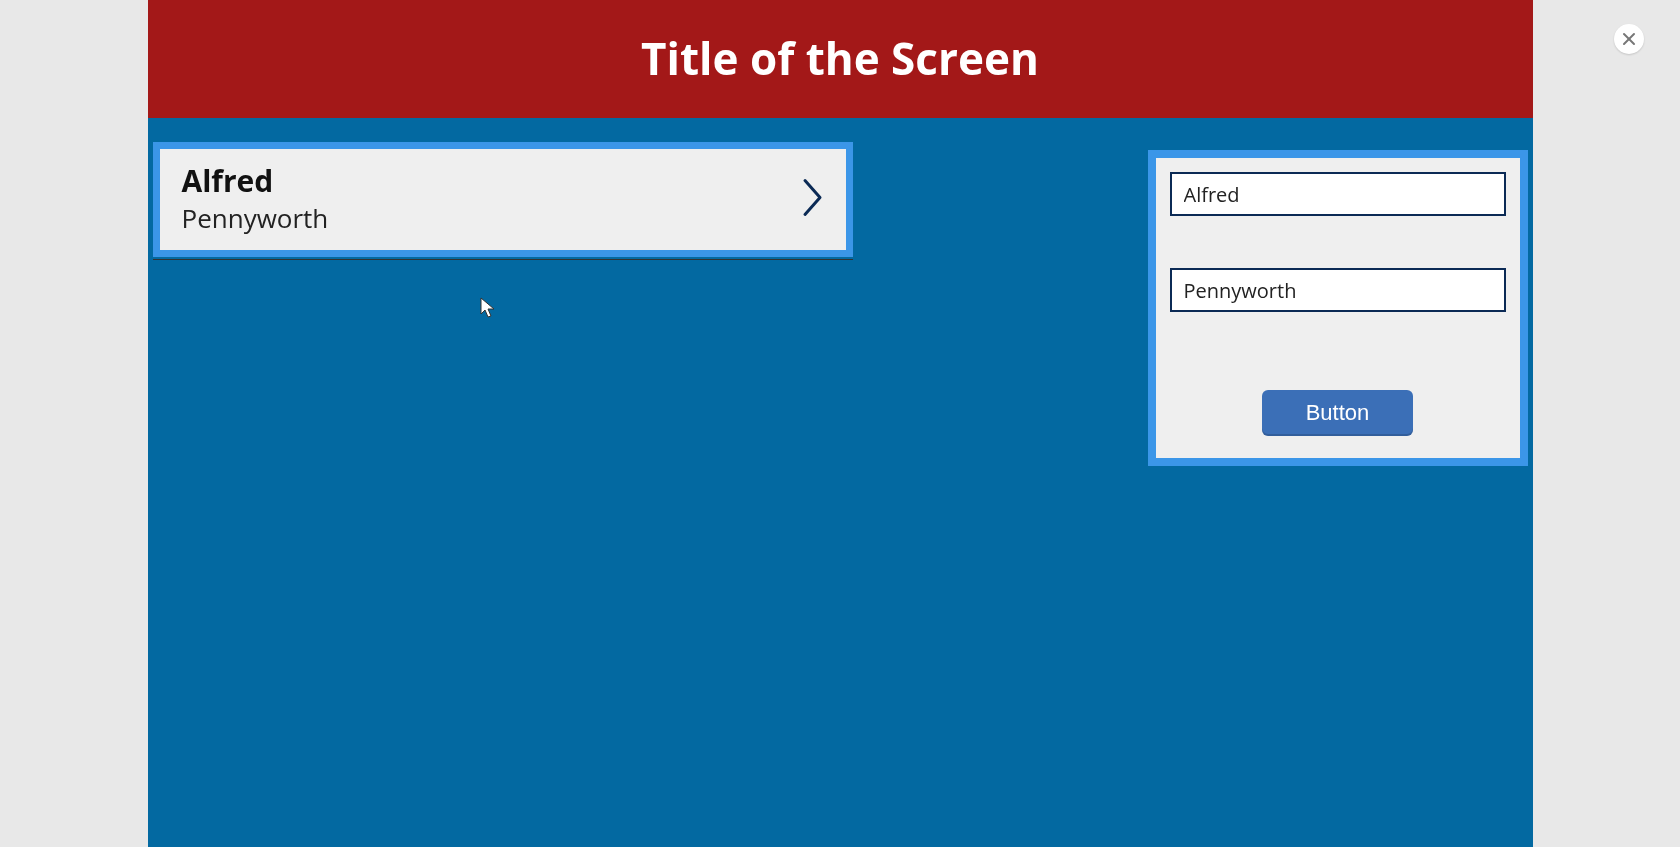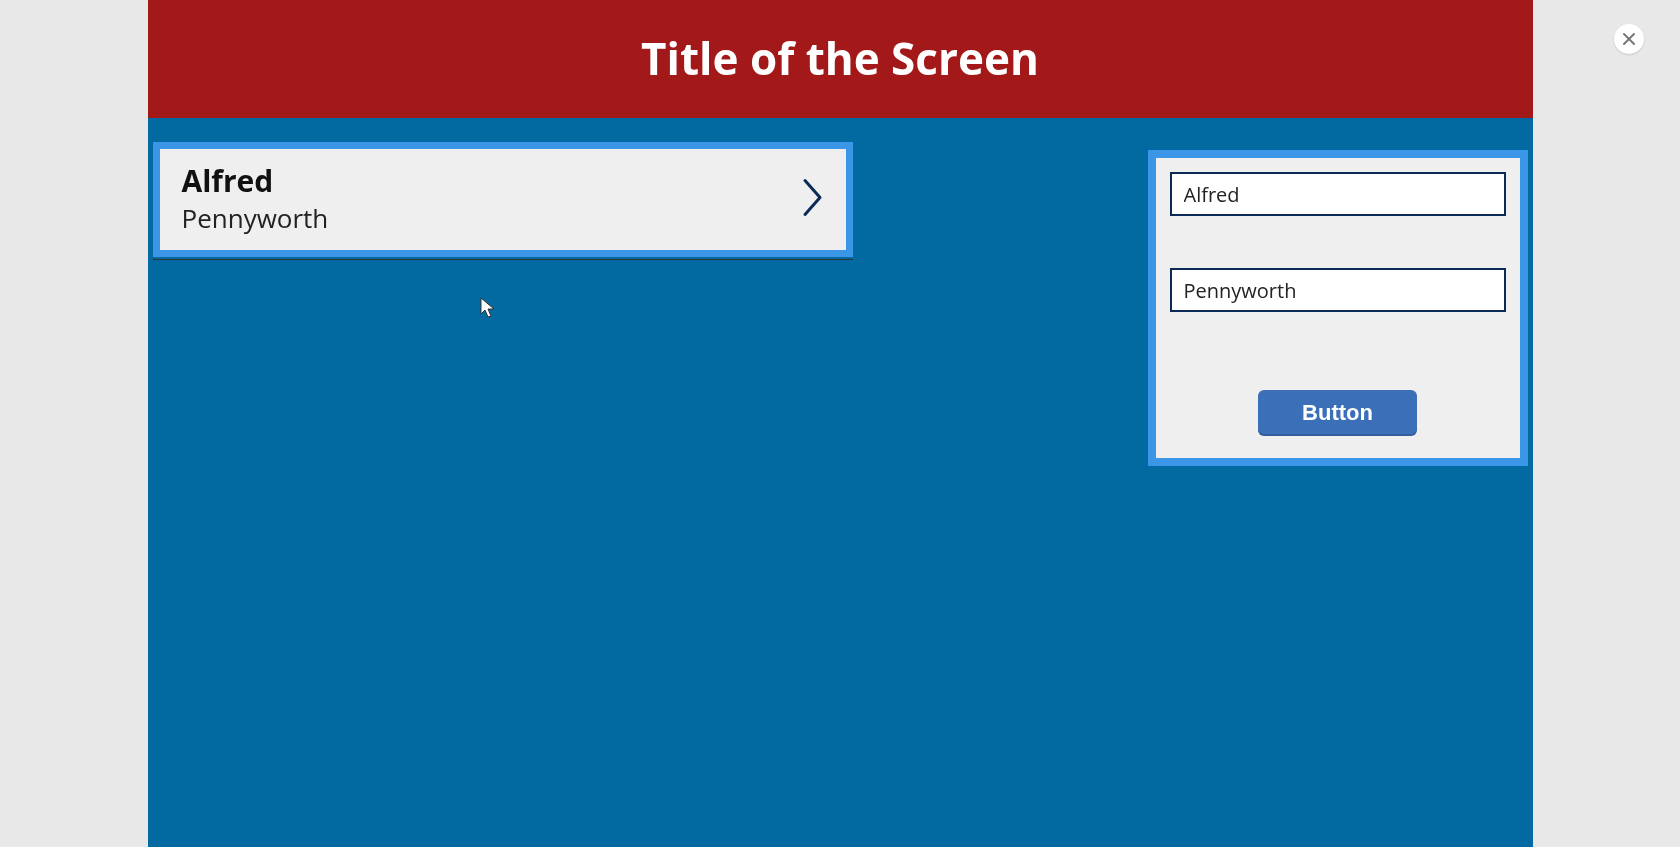--- a/index.html
+++ b/index.html
@@ -92,21 +92,21 @@
       margin-bottom: 52px;
     }
     .form-panel .button-wrap {
       text-align: center;
       margin-top: 78px;
     }
     .form-panel button {
       background: #3b6fb7;
       color: #fff;
       font-size: 22px;
-      font-weight: 700;
+      font-weight: 400;
       border: none;
       border-radius: 6px;
       padding: 10px 44px;
       cursor: pointer;
       box-shadow: inset 0 -2px 0 rgba(0,0,0,0.15);
     }
     .close-btn {
       position: absolute;
       top: 24px;
       right: 36px;

